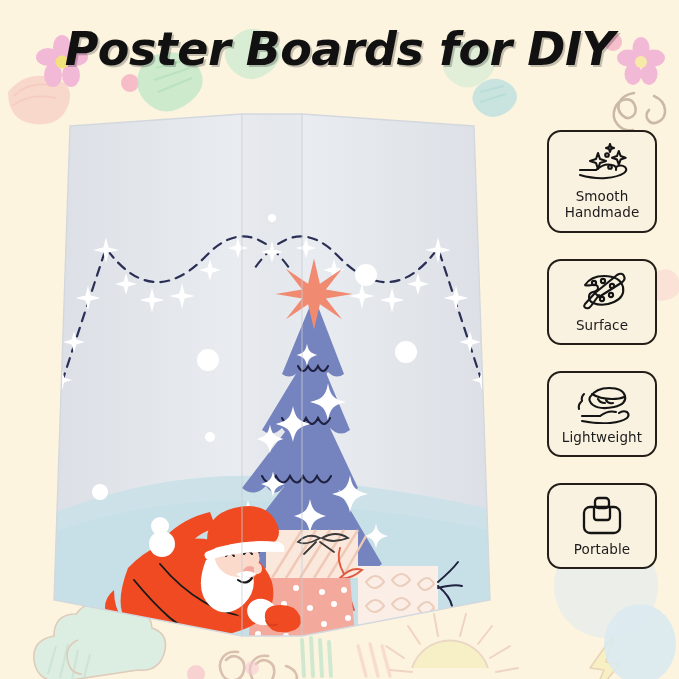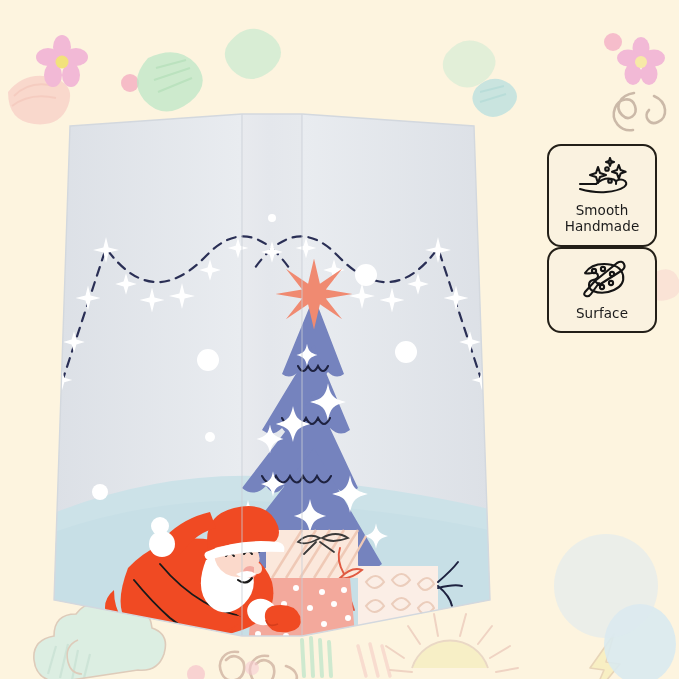--- a/index.html
+++ b/index.html
@@ -23,22 +23,22 @@
     color:#111111;
     text-shadow:2px 2px 0 rgba(0,0,0,0.22);
     white-space:nowrap;
     z-index:6;
   }
 
   
   .board{position:absolute;left:10px;top:112px;width:525px;height:528px;z-index:3;}
 
   
-  .badges{position:absolute;left:547px;top:144px;width:110px;z-index:7;
-          display:flex;flex-direction:column;gap:0;}
+  .badges{position:absolute;left:547px;top:130px;width:110px;z-index:7;
+          display:flex;flex-direction:column;gap:26px;}
   .badge{
     width:110px;box-sizing:border-box;
     background:#FAF2E0;
     border:2.4px solid #231f18;
     border-radius:14px;
     padding:9px 4px 9px 4px;
     display:flex;flex-direction:column;align-items:center;justify-content:flex-start;
     gap:4px;
   }
   .badge .bicon{height:44px;display:flex;align-items:center;justify-content:center;}
@@ -465,20 +465,21 @@
     </g>
 
     <g opacity="0.5">
       <line x1="232" y1="2" x2="232" y2="524" stroke="#C9CED6" stroke-width="1.6"></line>
       <line x1="292" y1="2" x2="292" y2="524" stroke="#C9CED6" stroke-width="1.6"></line>
     </g>
 
     <path d="M60,14 L232,2 L292,2 L464,14 L480,488 L292,524 L232,524 L44,488 Z" fill="none" stroke="#D3D8DE" stroke-width="1.4"></path>
   </svg>
 
+  <div class="title">Poster Boards for DIY</div>
 
   <div class="badges">
 
     <div class="badge tall">
       <span class="bicon">
         <svg width="56" height="40" viewBox="0 0 56 40" fill="none" stroke="#141414" stroke-width="2.1" stroke-linecap="round" stroke-linejoin="round">
           <path d="M6,27 H22"></path>
           <path d="M6,32 q14,4 26,3 q12,-1 18,-5 q4,-3 1,-6 q-4,-3 -9,0"></path>
           <path d="M22,27 q8,-7 16,-5 q5,1 4,5"></path>
           <path d="M22,16 l2,-6 l2,6 l6,2 l-6,2 l-2,6 l-2,-6 l-6,-2 z"></path>
@@ -505,16 +506,46 @@
           <circle cx="27" cy="28" r="2.1"></circle>
           <path d="M42,4 q5,-3 7,1 q2,4 -3,7 L24,26 l-4,-4 z"></path>
           <path d="M20,22 l-10,11 q-2,3 1,4 q3,1 5,-2 l8,-11"></path>
         </svg>
       </span>
       <div class="blabel">
         <div>Surface</div>
       </div>
     </div>
 
-
+    <div class="badge">
+      <span class="bicon">
+        <svg width="56" height="40" viewBox="0 0 56 40" fill="none" stroke="#141414" stroke-width="2.1" stroke-linecap="round" stroke-linejoin="round">
+          <path d="M16,13 q6,-9 19,-9 q14,0 16,8 q2,8 -11,11 q-14,3 -21,-2 q-5,-4 -3,-8z"></path>
+          <path d="M18,10 q8,5 20,5 q8,0 12,-2"></path>
+          <path d="M24,15 q2,4 7,4"></path>
+          <path d="M32,16 q2,4 7,3"></path>
+          <path d="M10,10 q-3,3 -2,7"></path>
+          <path d="M7,18 q-3,3 -2,7"></path>
+          <path d="M8,32 H26"></path>
+          <path d="M8,37 q16,3 28,2 q12,-1 17,-5 q3,-3 0,-6 q-4,-2 -8,1"></path>
+          <path d="M26,32 q8,-6 16,-4"></path>
+        </svg>
+      </span>
+      <div class="blabel">
+        <div>Lightweight</div>
+      </div>
+    </div>
+
+    <div class="badge">
+      <span class="bicon">
+        <svg width="46" height="42" viewBox="0 0 46 42" fill="none" stroke="#141414" stroke-width="2.3" stroke-linecap="round" stroke-linejoin="round">
+          <rect x="16" y="3" width="14" height="10" rx="3.5"></rect>
+          <rect x="5" y="12" width="36" height="26" rx="6"></rect>
+          <path d="M15,12 v10 q0,3 3,3 h10 q3,0 3,-3 v-10"></path>
+        </svg>
+      </span>
+      <div class="blabel">
+        <div>Portable</div>
+      </div>
+    </div>
 
   </div>
 </div>
 
 </body></html>

